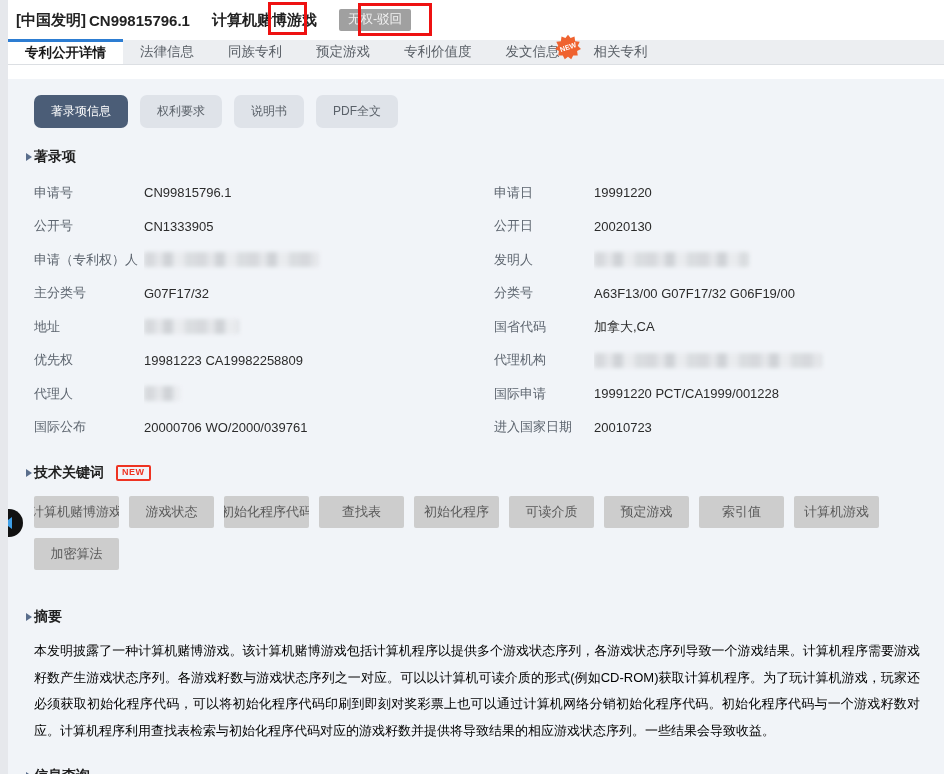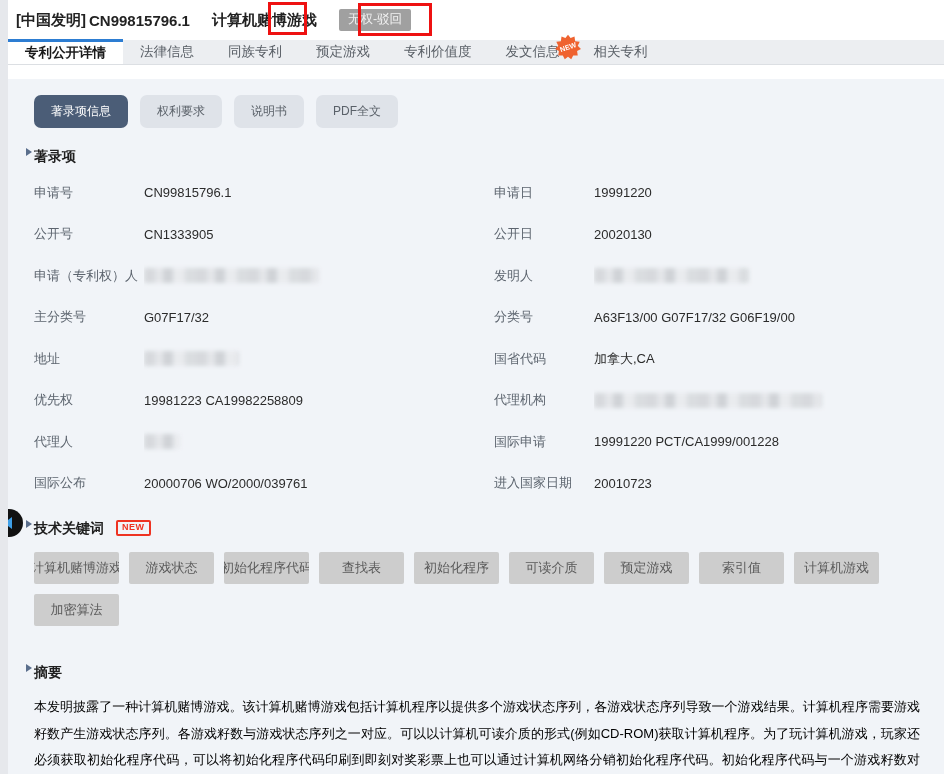--- a/index.html
+++ b/index.html
@@ -91,21 +91,21 @@
   .subtab {
     font-size:12px; color:#5a6169;
     background:#dfe3e9;
     padding:8px 17px; border-radius:7px;
     cursor:pointer; white-space:nowrap;
   }
   .subtab.active { background:#4b5d77; color:#ffffff; }
 
   
   .sec-head {
-    display:flex; align-items:flex-start;
+    display:flex; align-items:center;
     margin:20px 0 4px 18px;
   }
   .sec-tri {
     width:0;height:0;
     border-left:6px solid #5a6e8c;
     border-top:4.5px solid transparent;
     border-bottom:4.5px solid transparent;
     margin-right:2px;
   }
   .sec-title {
@@ -116,21 +116,21 @@
     border:2px solid #ee3322; color:#ee3322;
     font-size:9px; font-weight:bold; letter-spacing:0.5px;
     padding:1px 4px; border-radius:2px; line-height:1.1;
   }
 
   
   .biblio {
     margin-top:10px;
     display:grid;
     grid-template-columns: 110px 350px 100px 1fr;
-    row-gap:8px;
+    row-gap:0px;
     padding-left:26px; padding-right:22px;
   }
   .bib-label {
     font-size:13px; color:#5c646e;
     height:33.5px; display:flex; align-items:center;
   }
   .bib-value {
     font-size:13px; color:#2b2b2b;
     height:33.5px; display:flex; align-items:center;
     white-space:nowrap; overflow:hidden;

